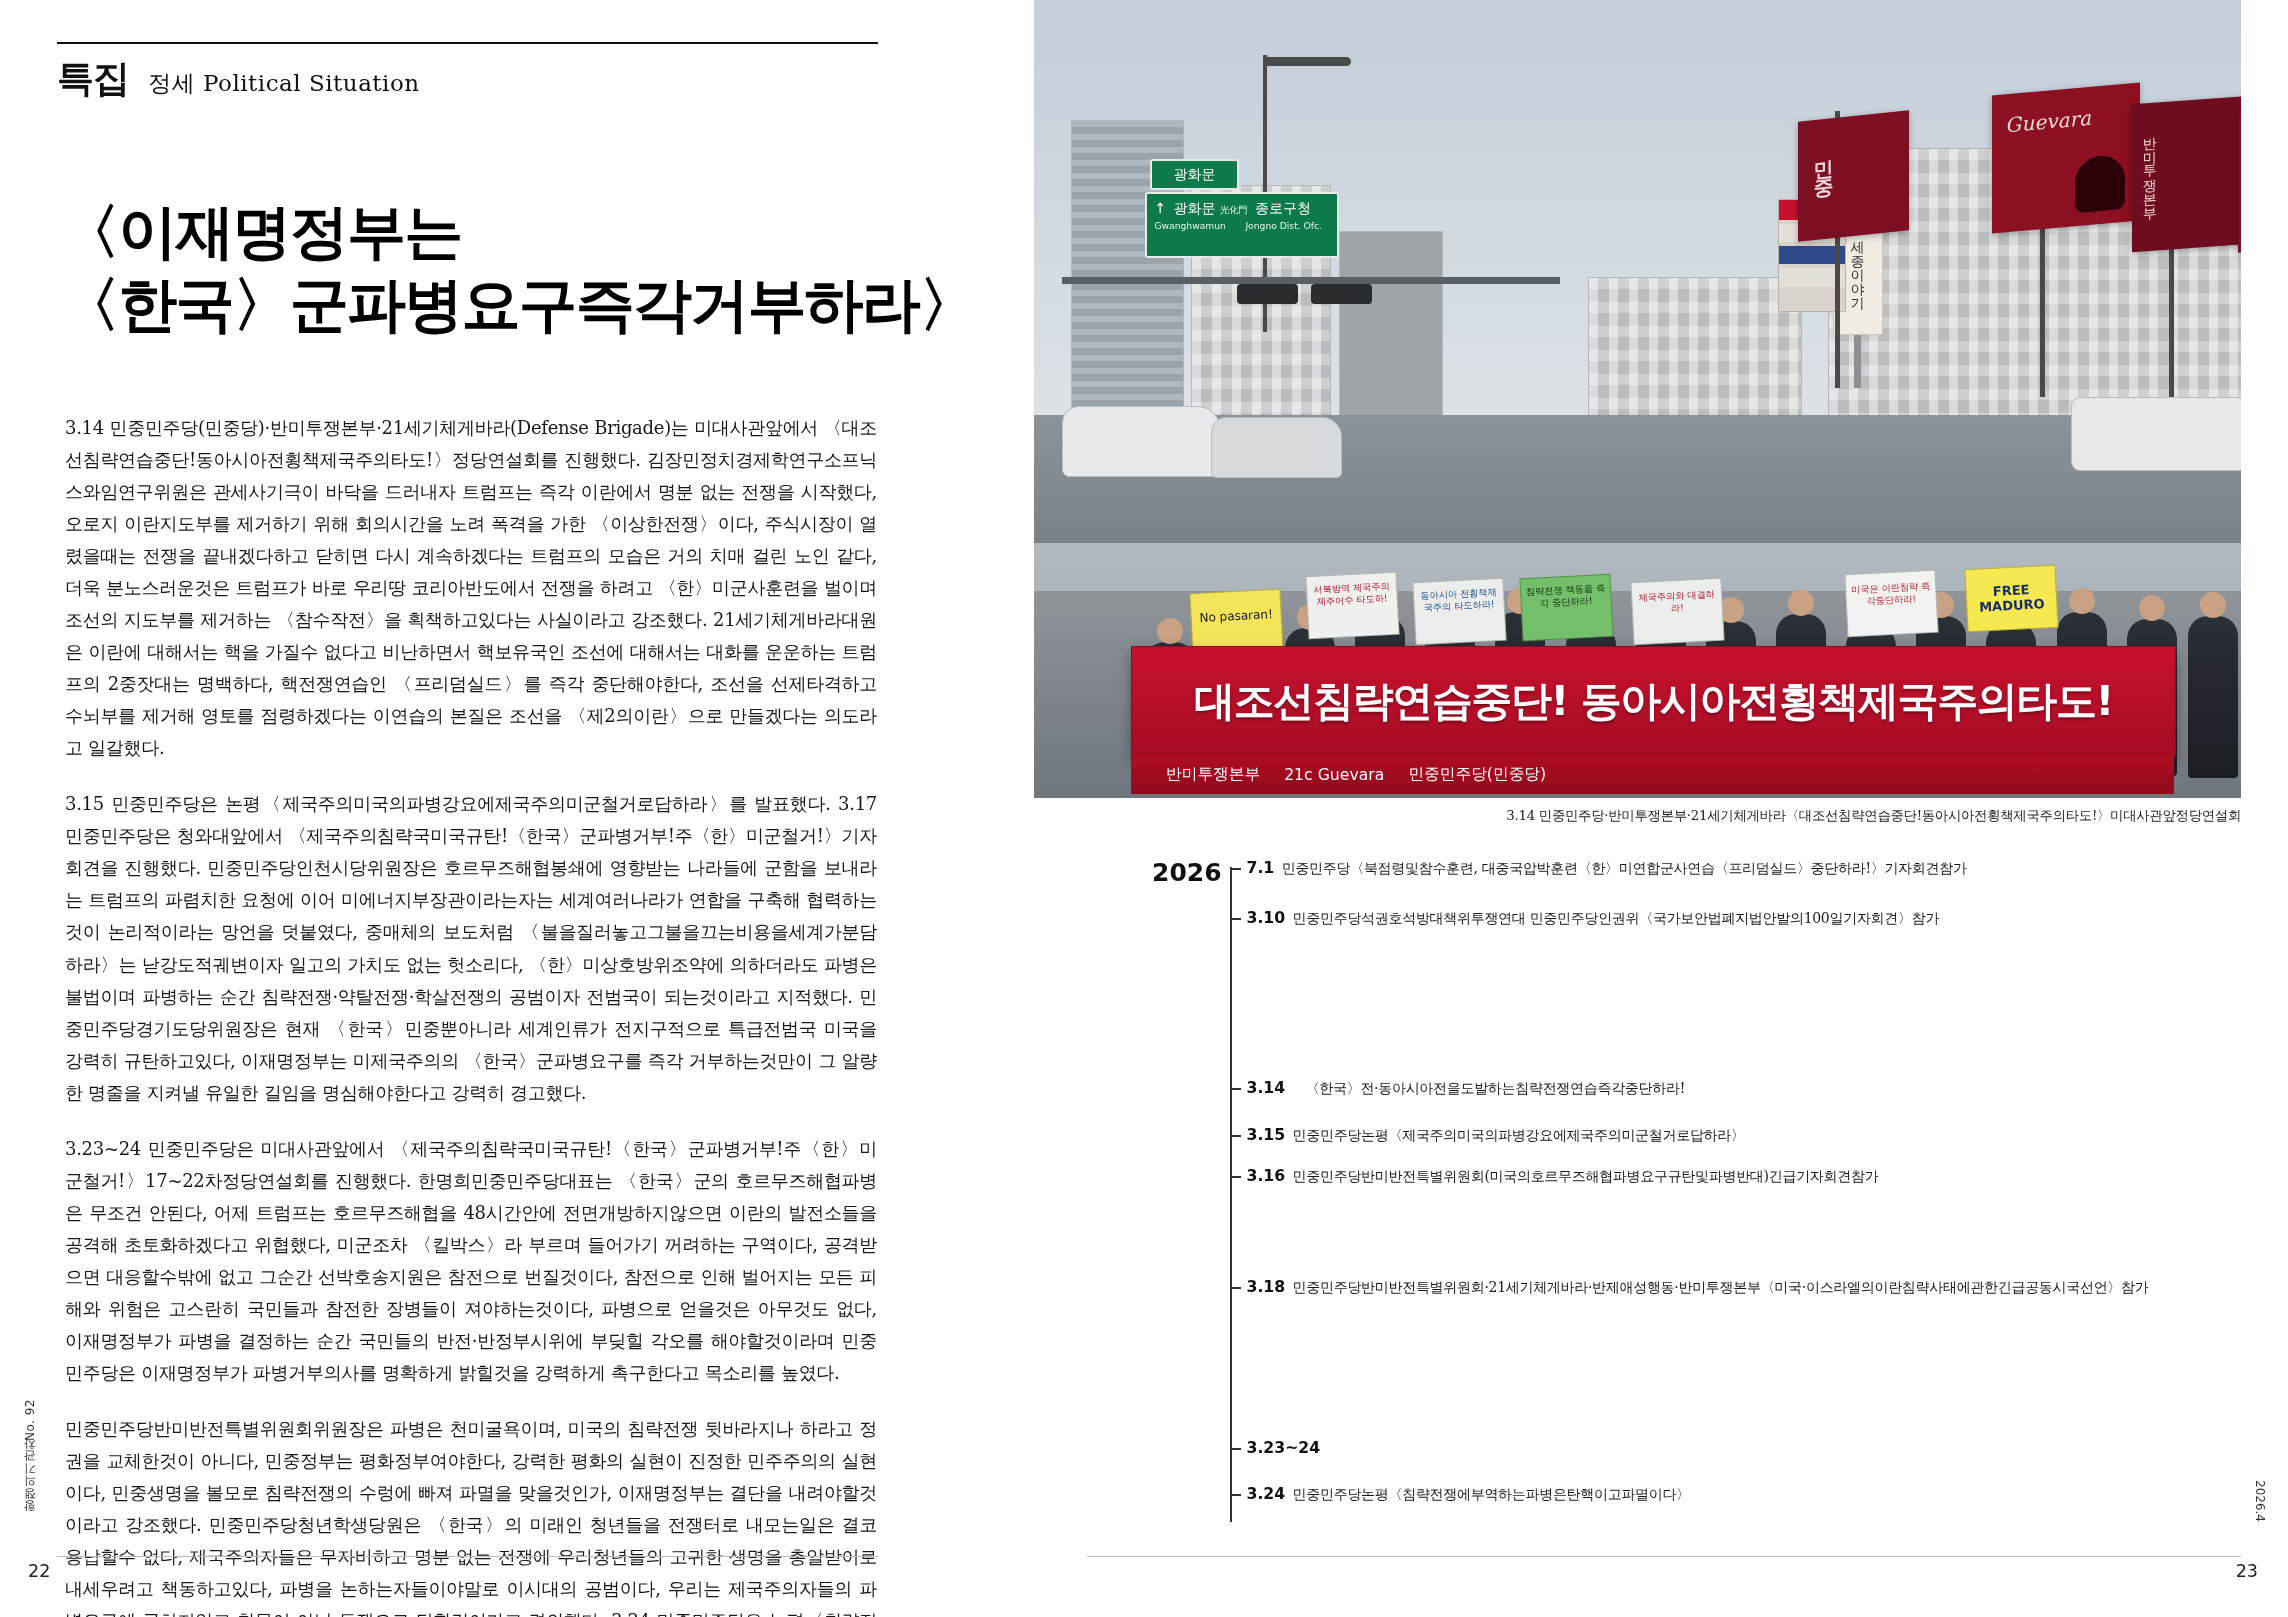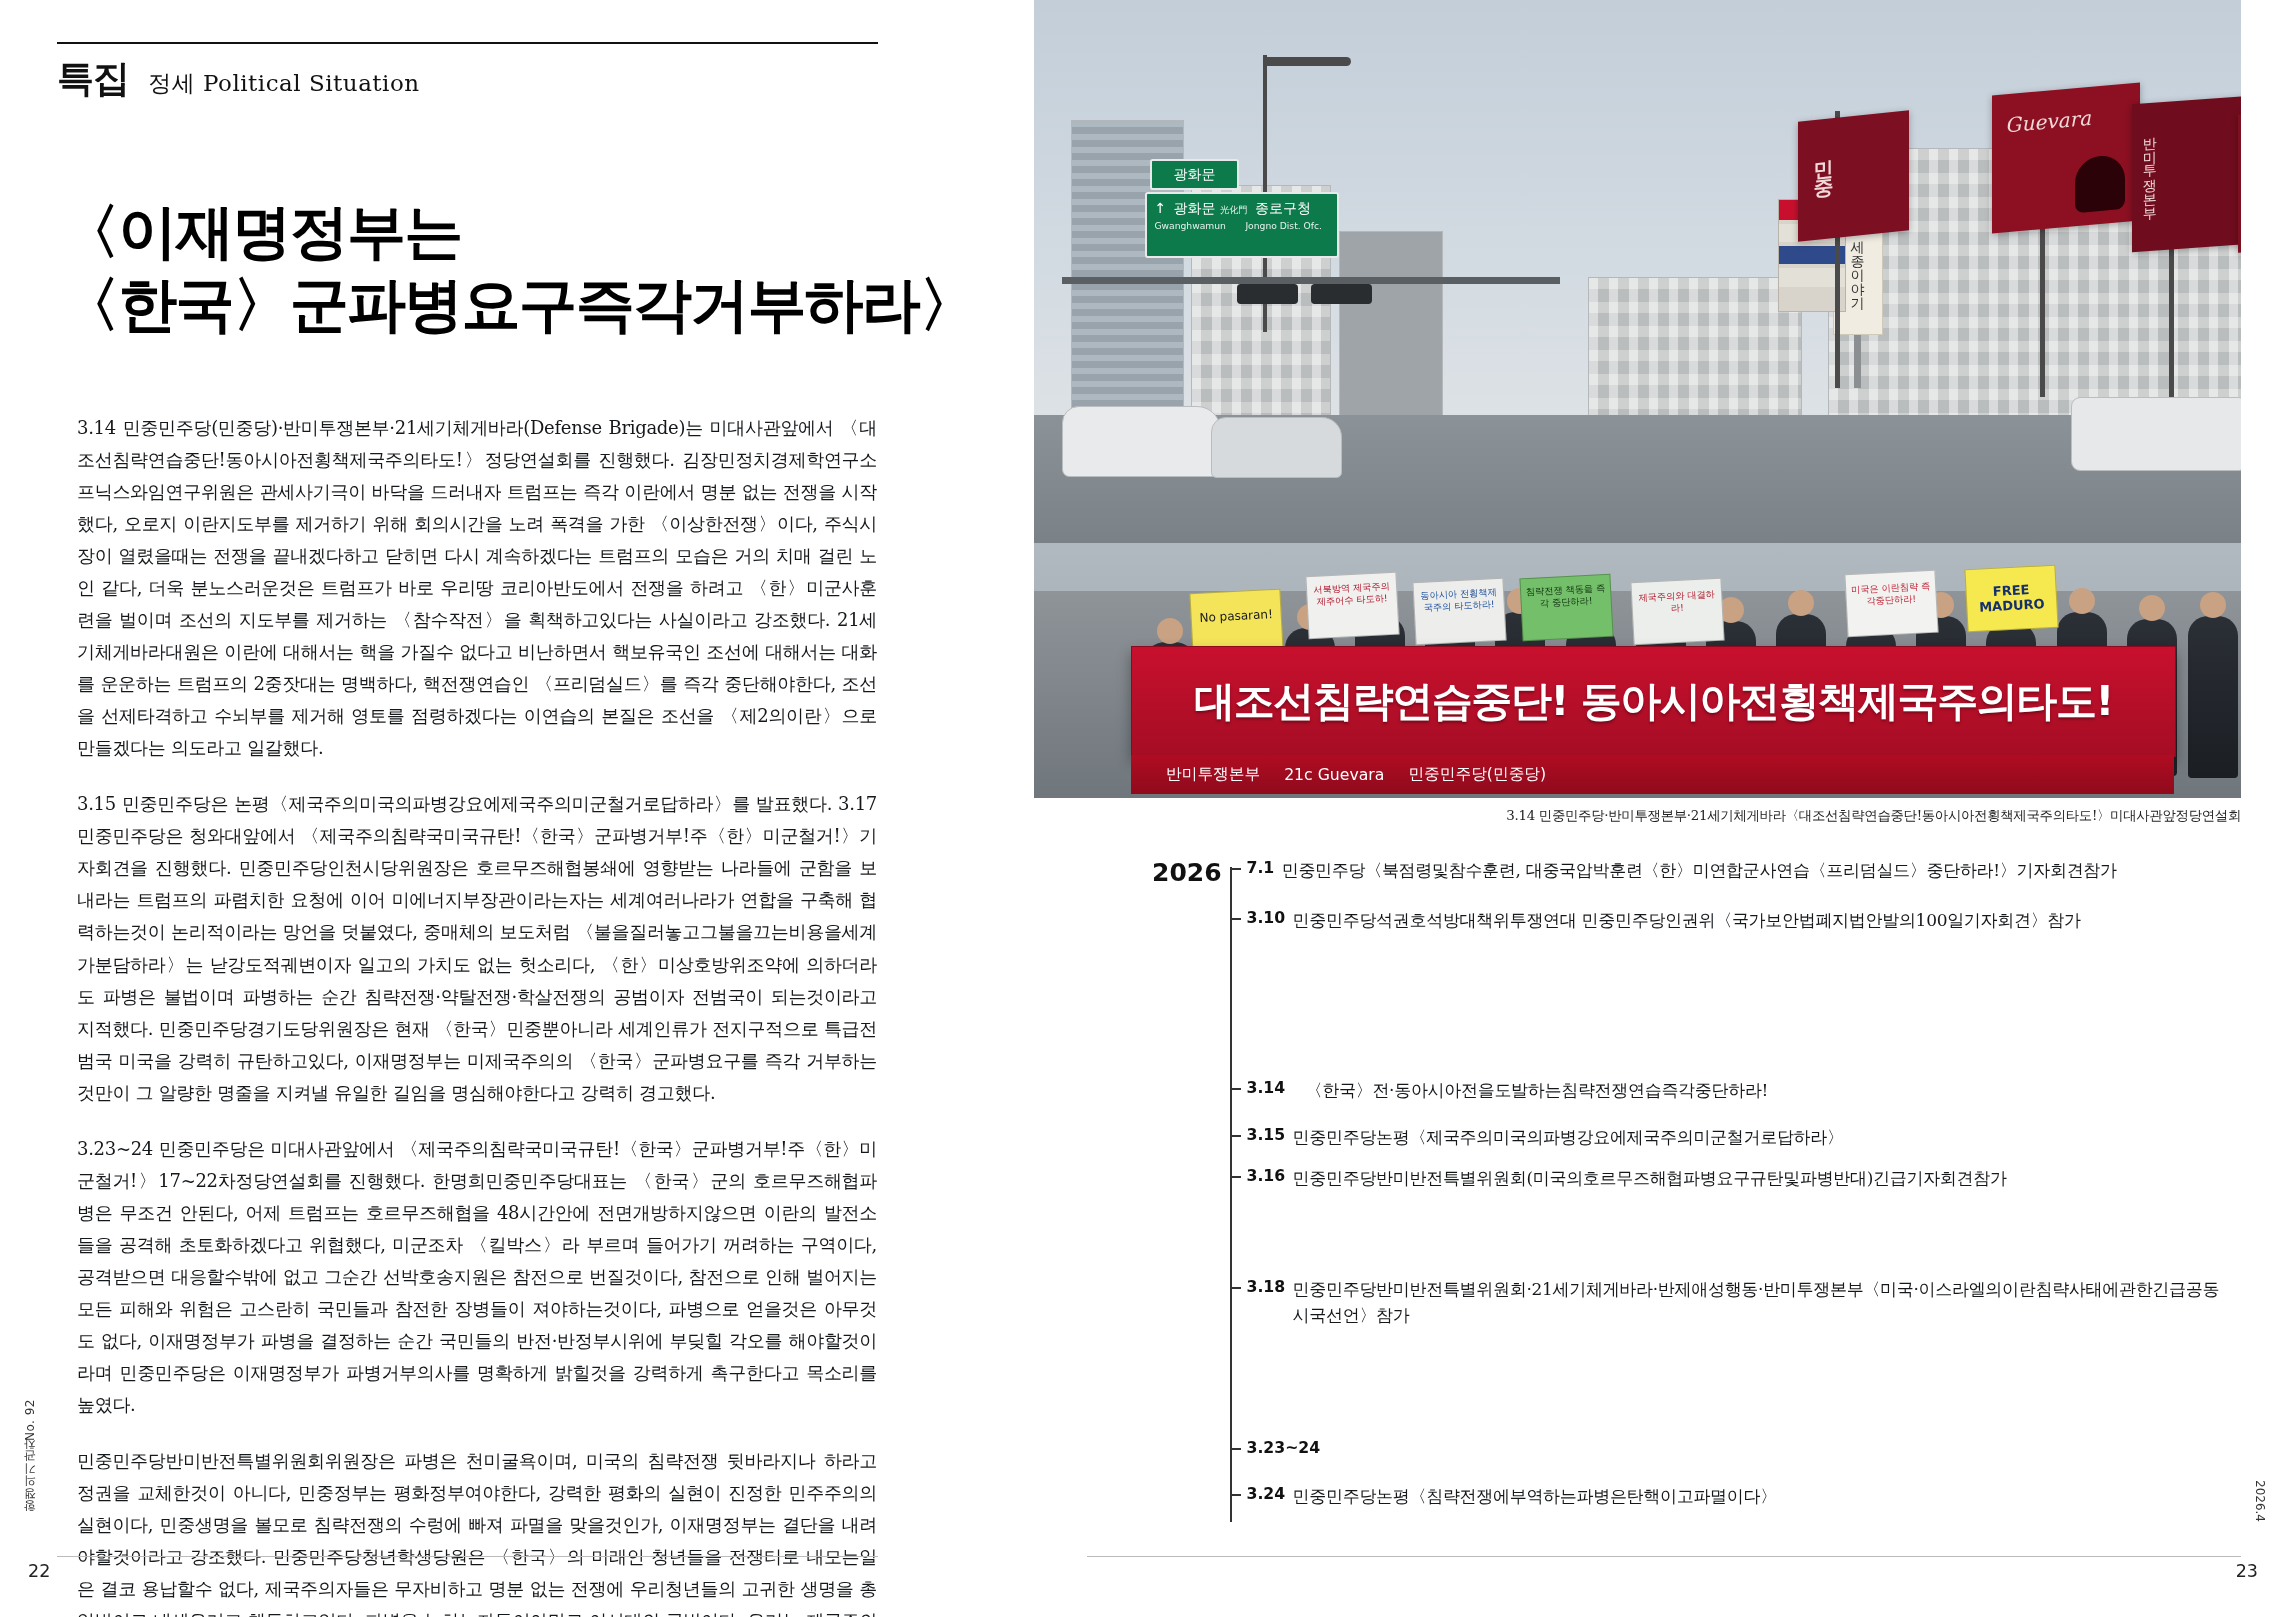--- a/index.html
+++ b/index.html
@@ -83,21 +83,21 @@
     top: 412px;
     width: 812px;
     font-family: "DejaVu Serif", serif;
     font-size: 18px;
     line-height: 1.78;
     text-align: justify;
     color: #15181b;
     letter-spacing: -0.3px;
   }
   .body-col p {
-    margin: 0 0 24px 12px;
+    margin: 0 0 24px 0;
     text-indent: 0;
   }
 
   .side-label {
     position: absolute;
     left: 22px;
     bottom: 98px;
     writing-mode: vertical-rl;
     transform: rotate(180deg);
     font-family: "DejaVu Sans", sans-serif;
@@ -305,21 +305,21 @@
     font-size: 15.7px;
     font-weight: bold;
     color: #111;
     white-space: nowrap;
     margin-left: 5.5px;
     margin-right: 7.4px;
     flex: 0 0 auto;
   }
   .tl-item .txt {
     font-family: "DejaVu Serif", serif;
-    font-size: 17px;
+    font-size: 14px;
     line-height: 1.5;
     color: #15181b;
     letter-spacing: -0.3px;
     max-width: 941px;
   }
   .tl-item .txt .sub {
     display: block;
     padding-left: 13px;
   }
   .tl-item .txt .sub2 {

